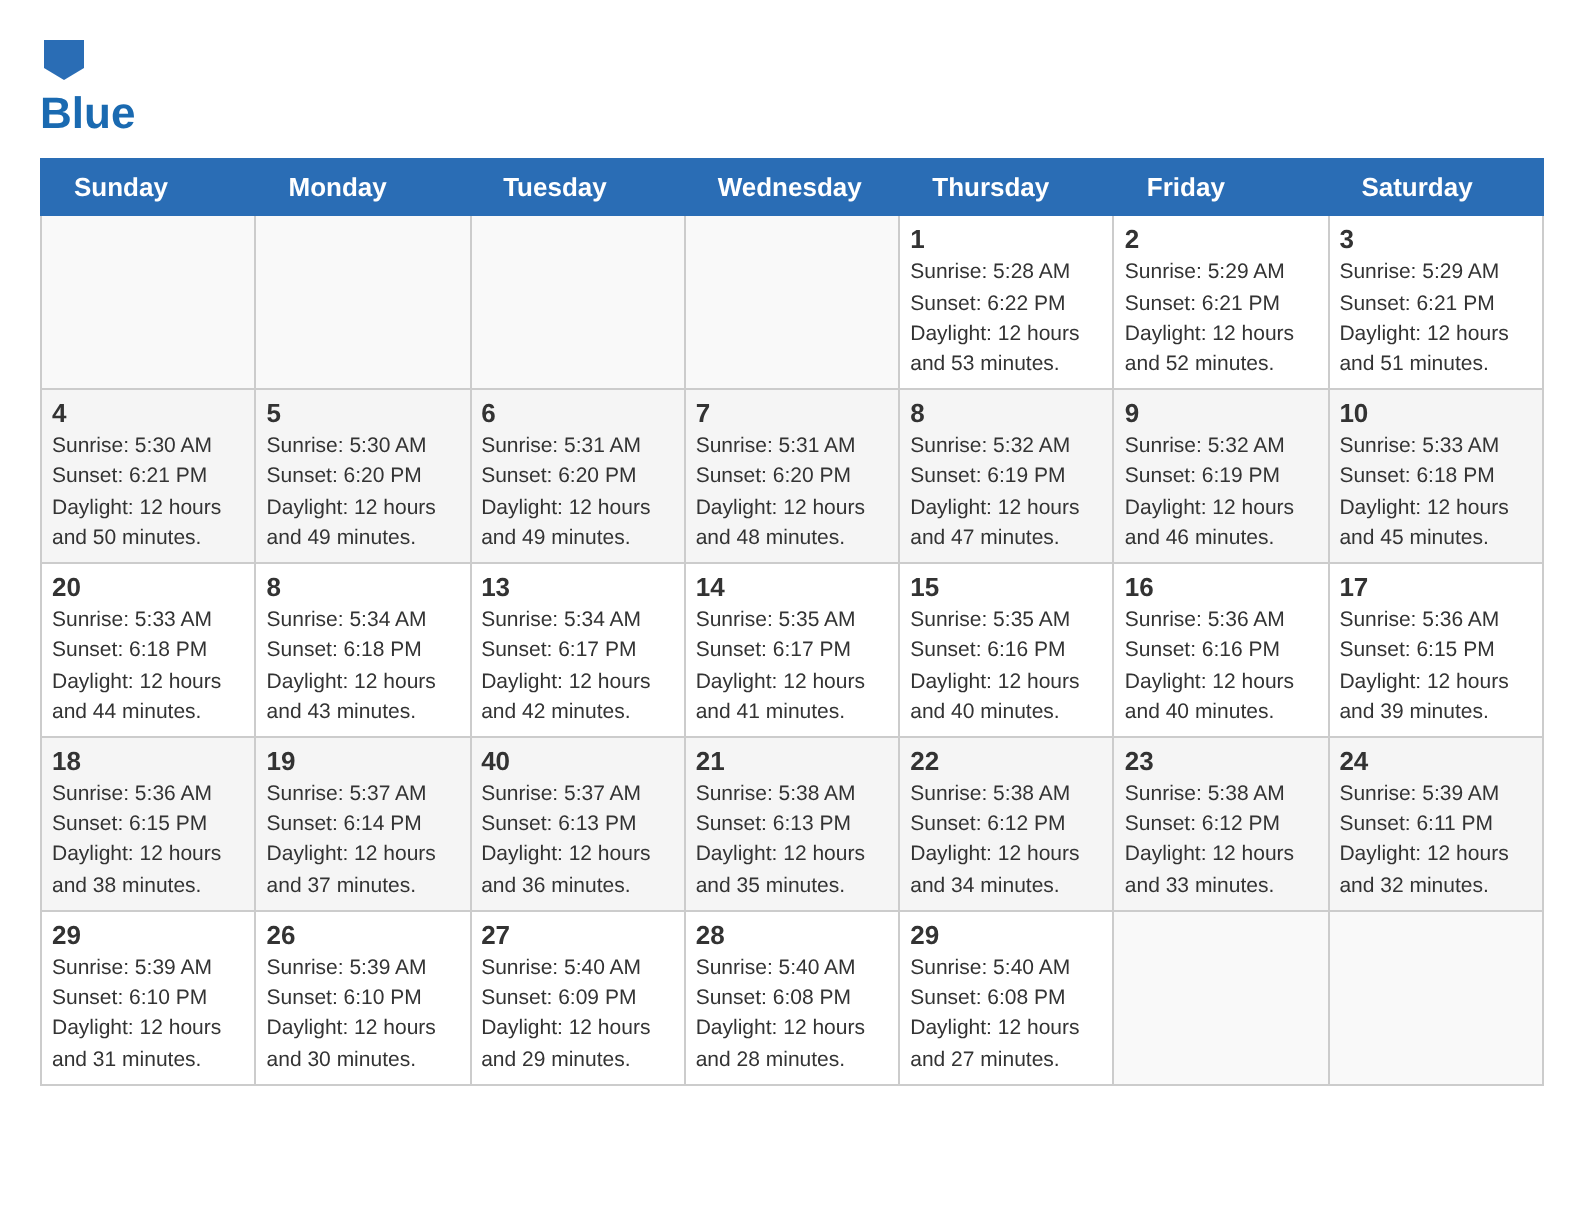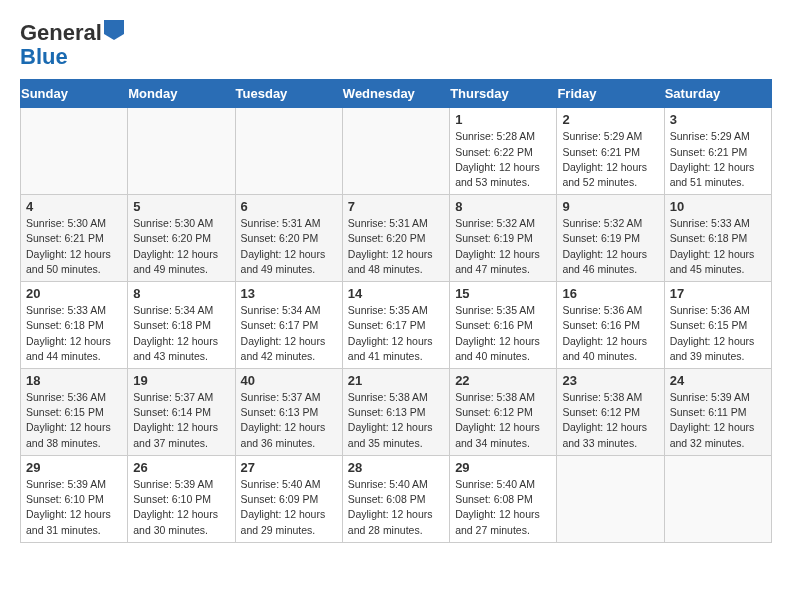--- a/index.html
+++ b/index.html
@@ -46,21 +46,21 @@
       margin-top: 2px;
     }
     table {
       width: 100%;
       border-collapse: collapse;
       font-size: 11px;
     }
     thead tr th {
       background-color: #2a6db5;
       color: #fff;
-      padding: 6px 0;
+      padding: 6px 16px;
       text-align: left;
       font-size: 13px;
       font-weight: bold;
       border: 1px solid #2a6db5;
     }
     tbody tr td {
       border: 1px solid #ccc;
       vertical-align: top;
       padding: 4px 5px;
       width: 107px;
@@ -87,21 +87,21 @@
       background: #f9f9f9;
     }
   </style>
 </head>
 <body>
 
 <div class="header">
   <div class="logo">
     <div>
       <div class="logo-text">
-        <span class="logo-general">General</span><svg class="logo-icon" viewBox="0 0 24 20">
+        <svg class="logo-icon" viewBox="0 0 24 20">
             <polygon points="0,0 20,0 20,14 10,20 0,14" fill="#2a6db5"></polygon>
           </svg>
       </div>
       <div class="logo-text">
         <span class="logo-blue">Blue</span>
       </div>
     </div>
   </div>
 </div>
 

